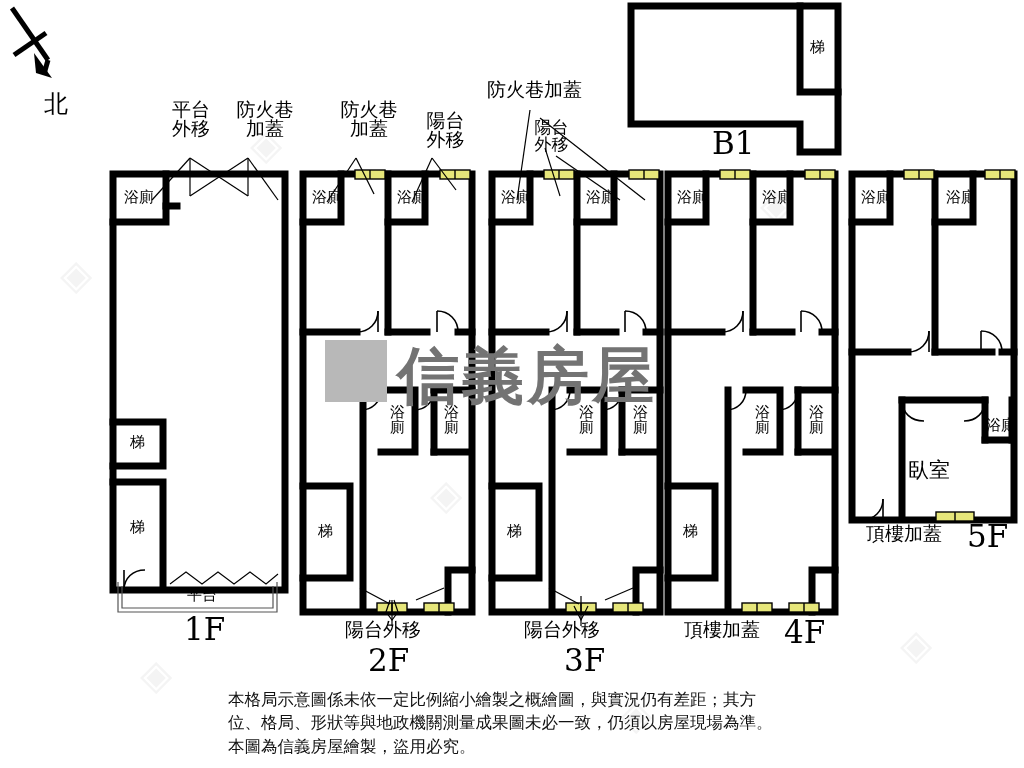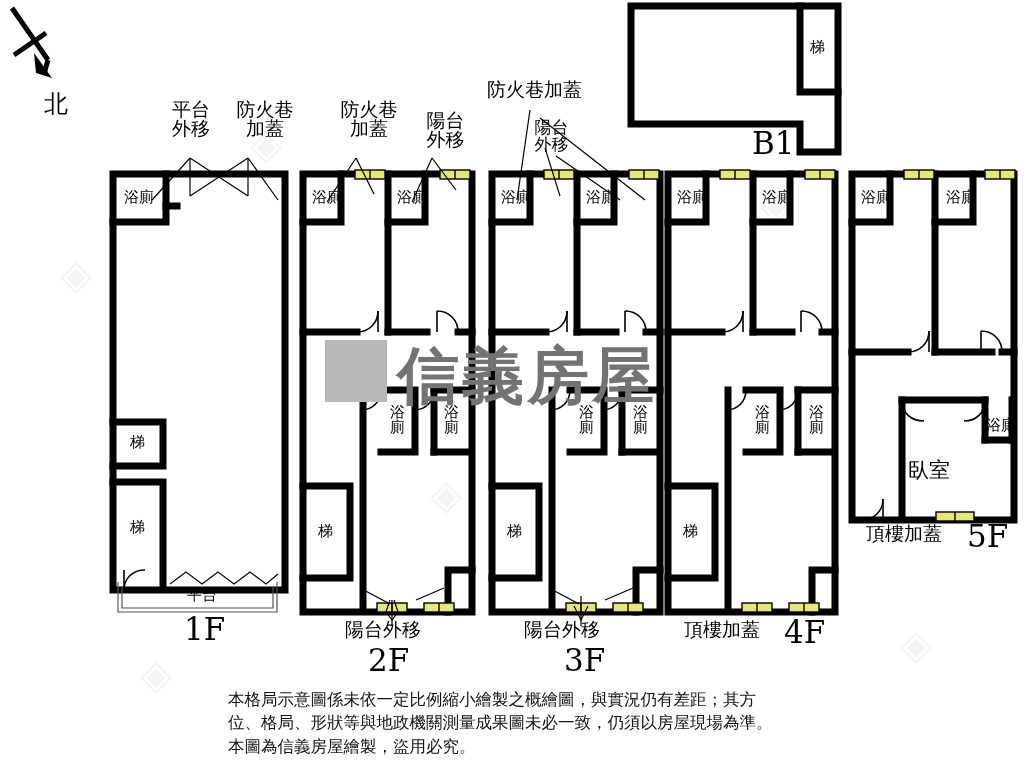--- a/index.html
+++ b/index.html
@@ -366,21 +366,21 @@
 加蓋</div>
   <div class="lbl cjk-ann" style="left:330px; top:100px; text-align:center; width:78px;">防火巷
 加蓋</div>
   <div class="lbl cjk-ann" style="left:418px; top:111px; text-align:center; width:55px;">陽台
 外移</div>
   <div class="lbl cjk-ann" style="left:487px; top:80px;">防火巷加蓋</div>
   <div class="lbl cjk-ann" style="left:524px; top:119px; text-align:center; width:55px; font-size:17px;">陽台
 外移</div>
 
   <div class="lbl cjk-room" style="left:810px; top:40px;">梯</div>
-  <div class="lbl floor-num" style="left:712px; top:128px;margin-left:40px;">B1</div>
+  <div class="lbl floor-num" style="left:712px; top:128px;">B1</div>
 
   <div class="lbl cjk-room" style="left:124px; top:190px;">浴廁</div>
   <div class="lbl cjk-room" style="left:130px; top:435px;">梯</div>
   <div class="lbl cjk-room" style="left:130px; top:520px;">梯</div>
   <div class="lbl cjk-room" style="left:187px; top:588px;">平台</div>
   <div class="lbl floor-num" style="left:184px; top:614px;">1F</div>
 
   <div class="lbl cjk-room" style="left:312px; top:190px;">浴廁</div>
   <div class="lbl cjk-room" style="left:397px; top:190px;">浴廁</div>
   <div class="lbl cjk-room-v" style="left:390px; top:405px;">浴廁</div>

